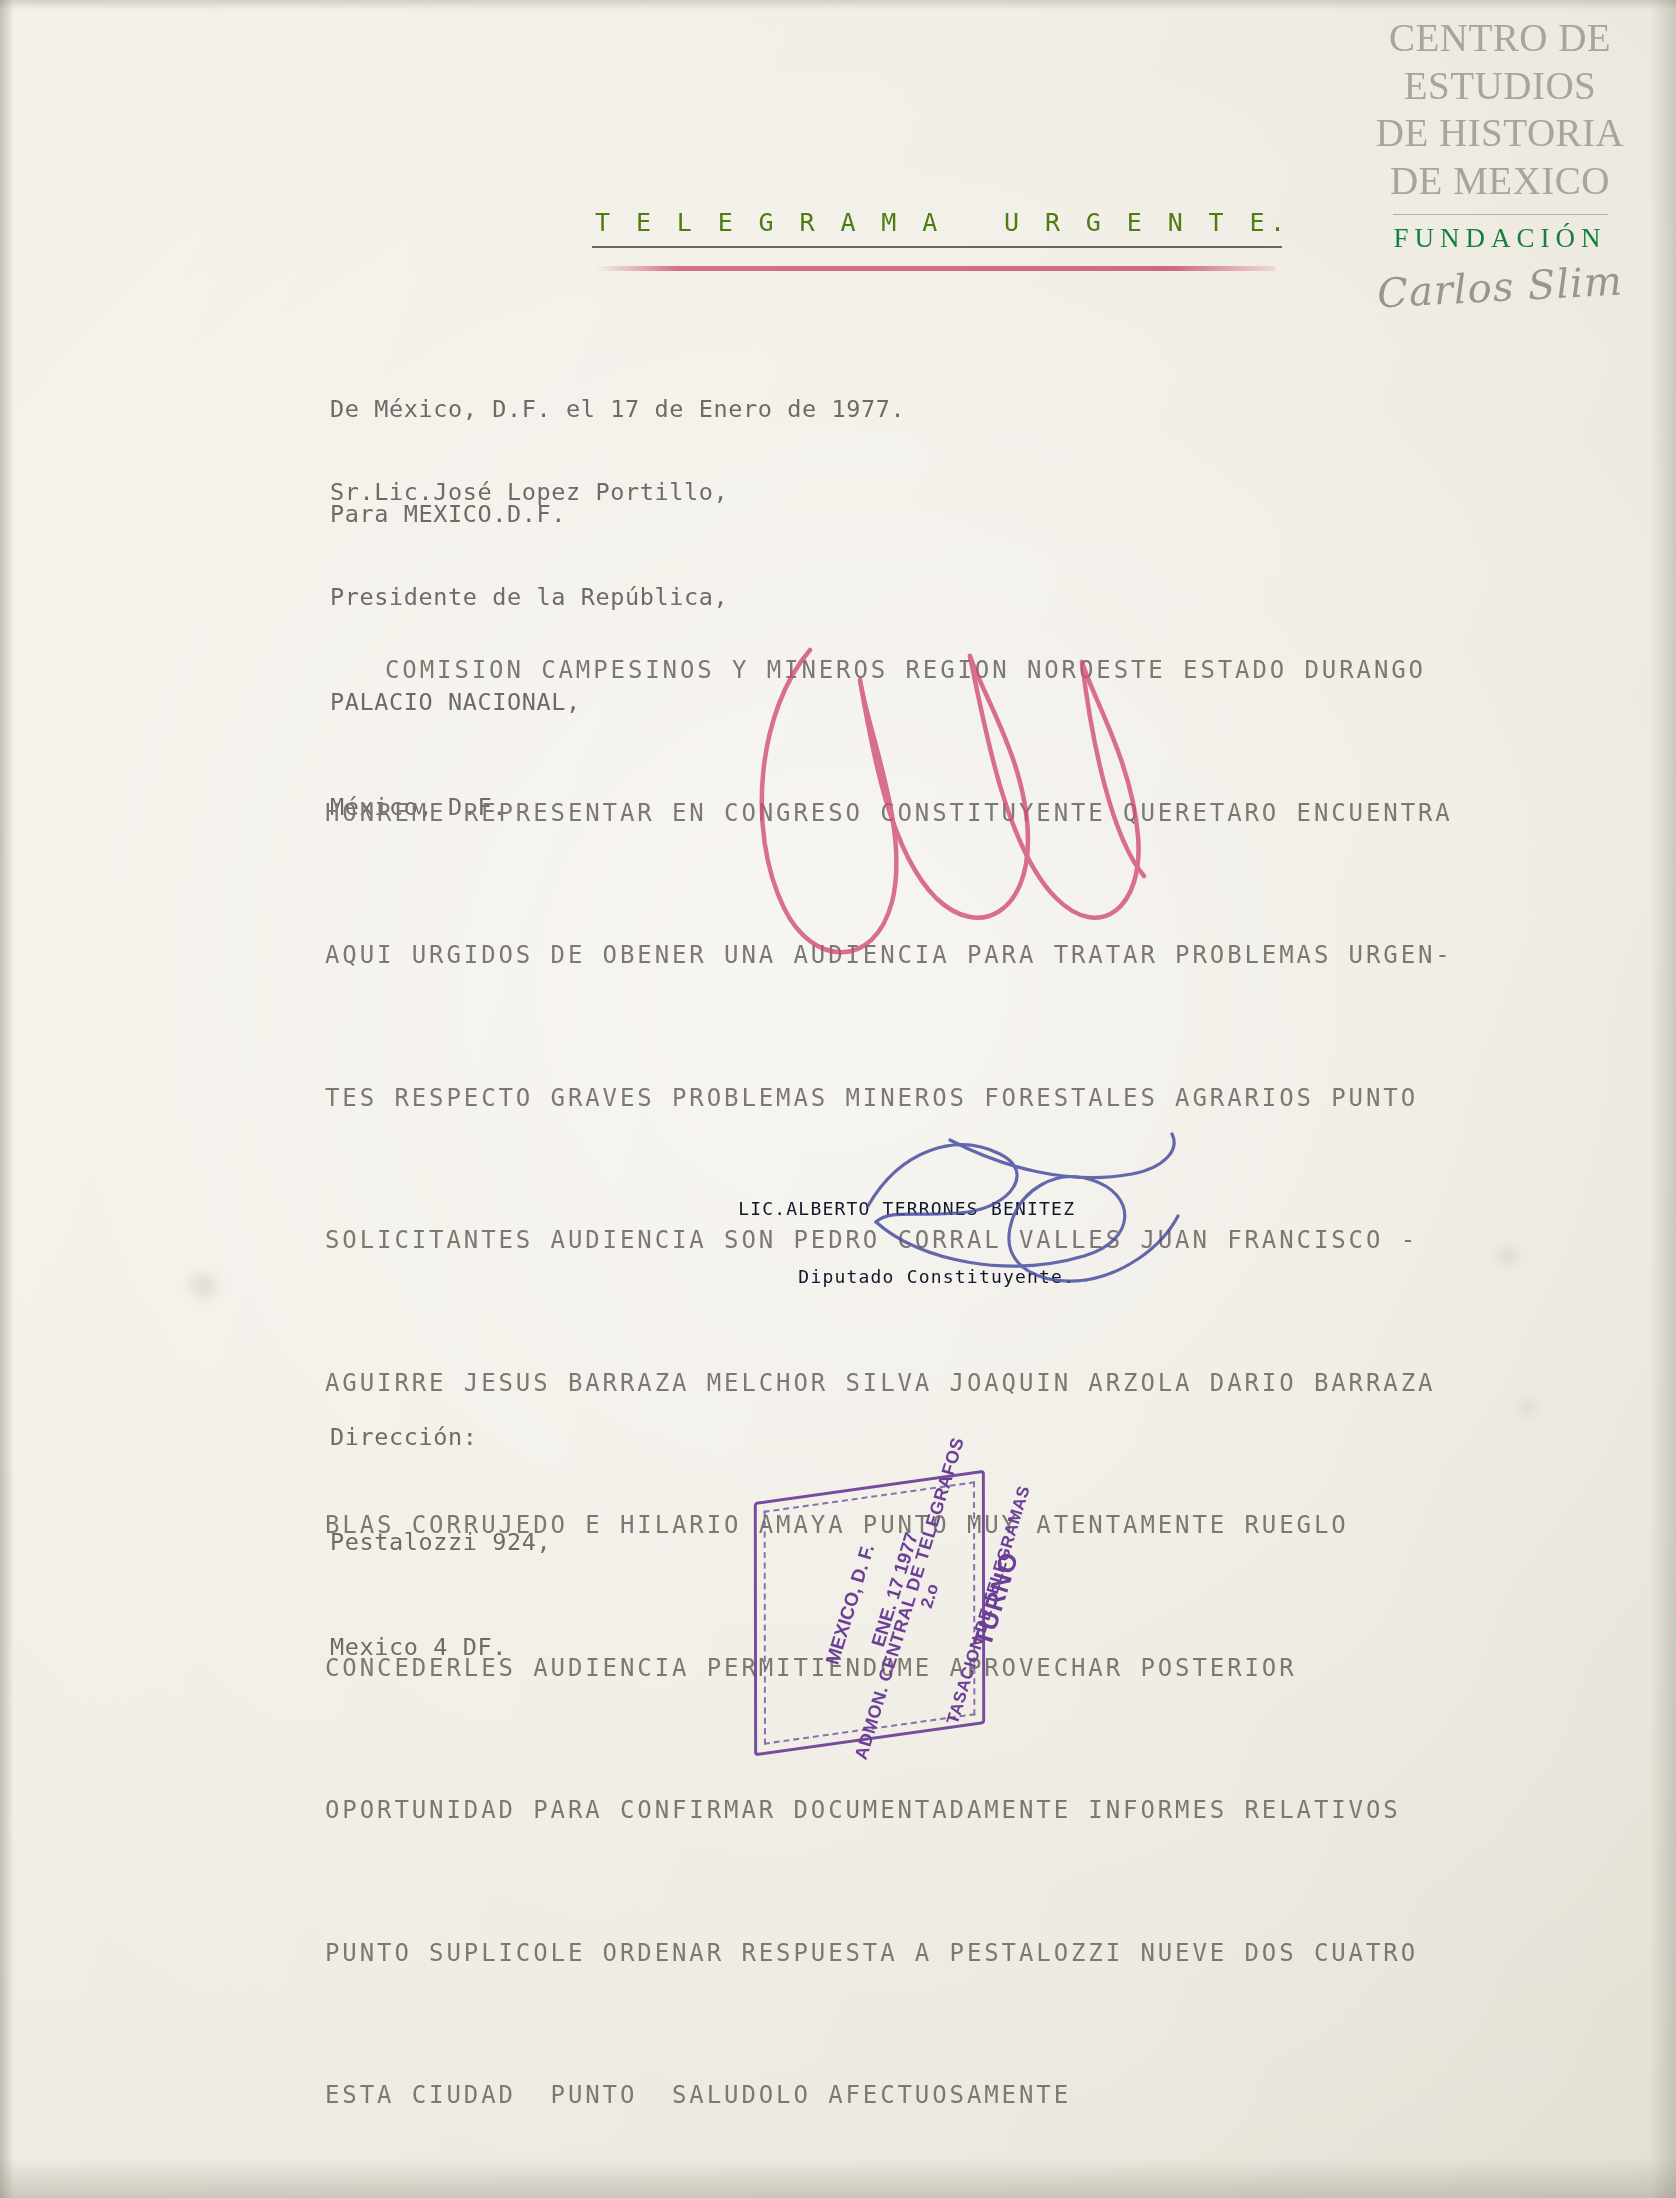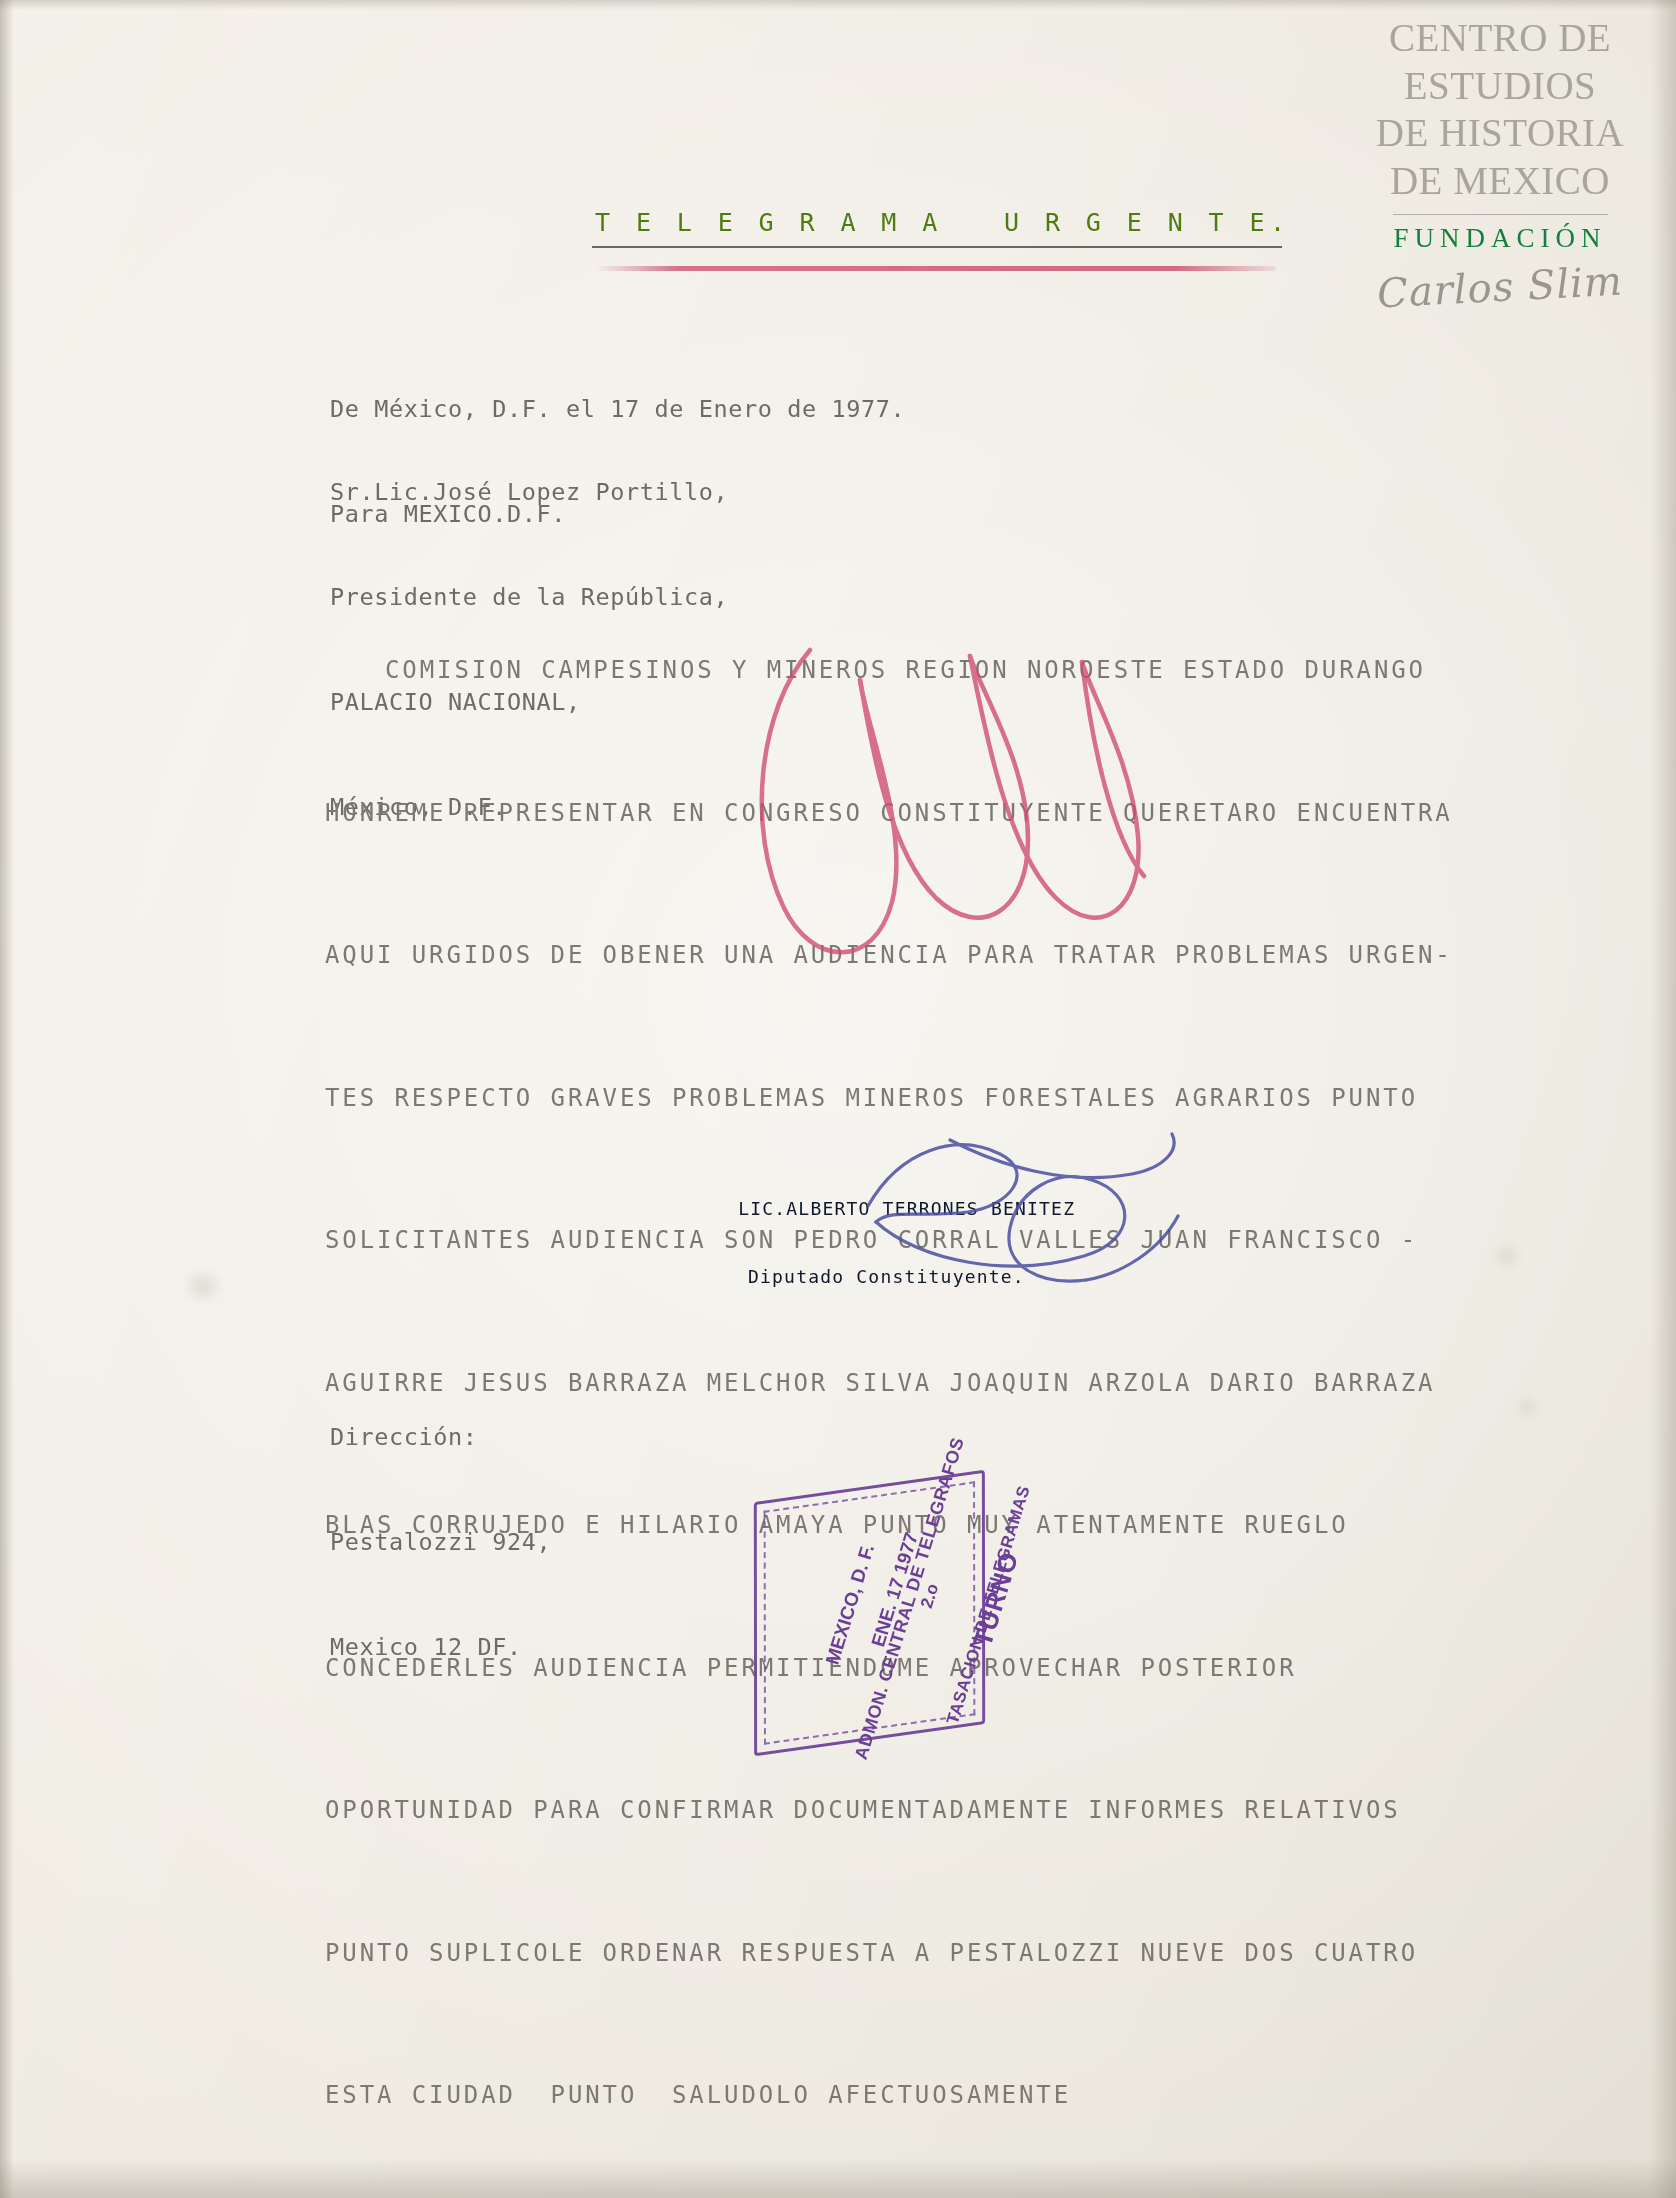--- a/index.html
+++ b/index.html
@@ -145,21 +145,21 @@
 
   .signoff {
     position: absolute;
     left: 690px;
     top: 1158px;
     font-size: 18px;
     line-height: 34px;
     letter-spacing: 1.2px;
     color: #0f172a;
   }
-  .signoff .s2 { display:block; margin-left: 58px; }
+  .signoff .s2 { display:block; margin-left: 28px; text-align: right; }
 
   
   .red-scribble {
     position: absolute;
     left: 740px;
     top: 640px;
     width: 540px;
     height: 380px;
     pointer-events: none;
   }
@@ -280,21 +280,21 @@
       <path d="M8,96 C40,40 96,22 140,44 C176,62 150,96 108,102 C62,108 30,98 16,112"></path>
       <path d="M16,112 C60,152 150,168 224,146 C278,130 276,84 232,70 C196,58 158,80 150,118 C142,156 180,176 226,170"></path>
       <path d="M90,30 C140,56 206,76 272,64 C304,58 320,40 312,24"></path>
       <path d="M226,170 C262,164 300,140 318,106"></path>
     </g>
   </svg>
 
   <div class="tw blk blk-dir">
     <div>Dirección:</div>
     <div>Pestalozzi 924,</div>
-    <div>Mexico 12 DF.</div>
+    <div>Mexico 4 DF.</div>
   </div>
 
   <div class="stamp">
     <div class="stamp-inner"></div>
     <div class="stamp-txt st-1">ADMON. CENTRAL DE TELEGRAFOS</div>
     <div class="stamp-txt st-2">MEXICO, D. F.</div>
     <div class="stamp-txt st-3">ENE. 17 1977</div>
     <div class="stamp-txt st-4">TASACION DE TELEGRAMAS</div>
     <div class="stamp-txt st-5">2.o</div>
     <div class="stamp-txt st-6">TURNO</div>

